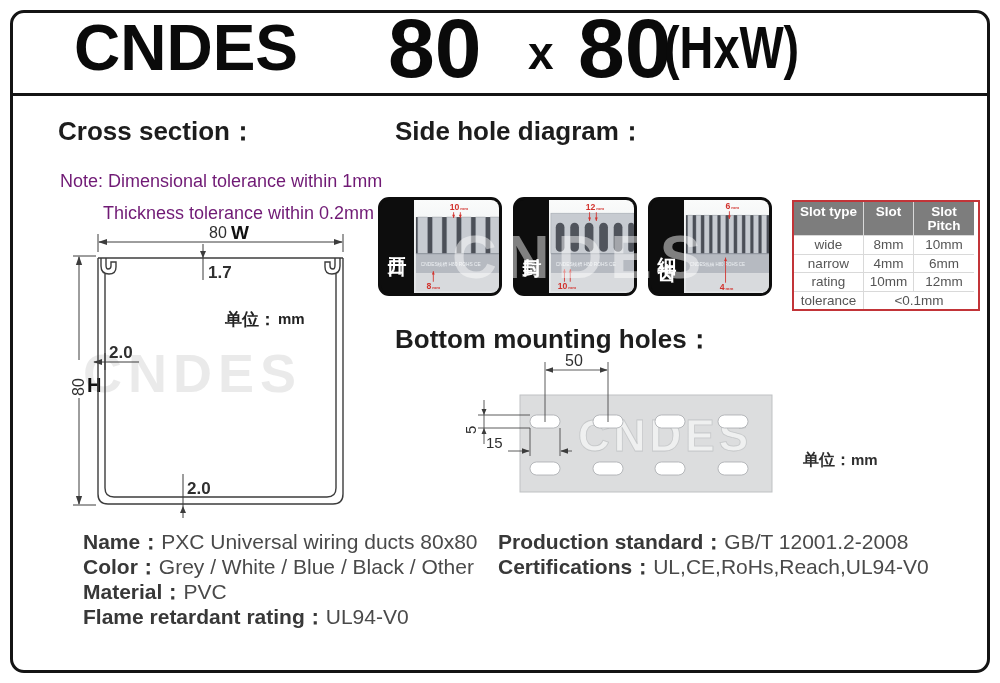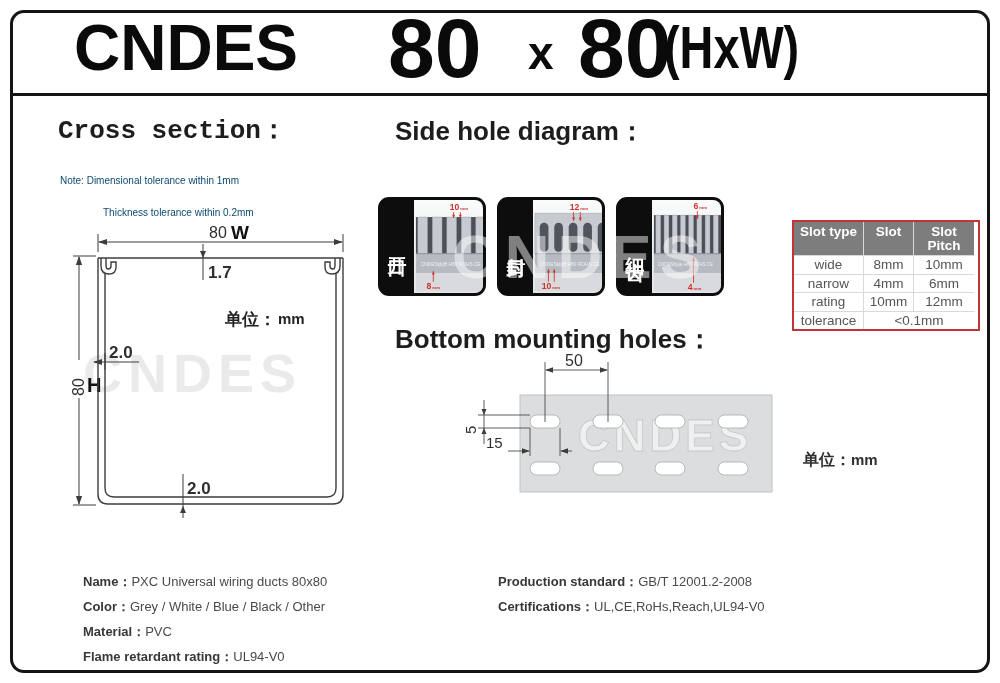--- a/index.html
+++ b/index.html
@@ -11,64 +11,64 @@
   .abs{position:absolute;line-height:1;}
   
   .brand{left:74px;top:16px;font-size:64px;font-weight:900;letter-spacing:0;color:#0a0a0a;}
   .num1{left:388px;top:6px;font-size:84px;font-weight:800;color:#0a0a0a;}
   .xsmall{left:528px;top:30px;font-size:46px;font-weight:800;color:#0a0a0a;}
   .num2{left:578px;top:6px;font-size:84px;font-weight:800;color:#0a0a0a;}
   .suffix{left:664px;top:18px;font-size:60px;font-weight:600;color:#0a0a0a;
           transform:scaleX(.78);transform-origin:left top;}
   
   .h2{font-size:26px;font-weight:800;color:#1d1d1d;}
-  .note{left:60px;top:171px;font-size:10px;color:#0c4a6e;line-height:20px;}
+  .note{left:60px;top:171px;font-size:18px;color:#701a75;line-height:20px;}
   .note .l2{padding-left:43px;margin-top:12px;}
   
   .photo-row{left:378px;top:197px;display:flex;gap:11px;}
-  .photo{width:108px;height:99px;border:3px solid #0d0d0d;border-radius:11px;
+  .photo{width:124px;height:99px;border:3px solid #0d0d0d;border-radius:11px;
          overflow:hidden;display:flex;background:#0d0d0d;box-sizing:border-box;}
   .photo .strip{width:33px;background:#0d0d0d;color:#fff;display:flex;align-items:center;
          justify-content:center;font-size:19px;font-weight:700;
          writing-mode:vertical-rl;text-orientation:upright;letter-spacing:5px;}
   .photo .shot{flex:1;position:relative;background:linear-gradient(180deg,#fafbfb 0%,#eceeef 55%,#e3e5e7 100%);}
   .photo svg{position:absolute;inset:0;}
   .wm-photos{left:452px;top:226px;font-size:62px;font-weight:800;letter-spacing:8px;
              color:rgba(255,255,255,0.48);pointer-events:none;}
   
   .slot-table{left:792px;top:200px;width:184px;border:2px solid #c23438;background:#fff;
-              font-size:13.5px;color:#555;margin-top:20px;}
+              font-size:13.5px;color:#555;}
   .slot-table .tr{display:grid;grid-template-columns:70px 50px 60px;}
   .slot-table .tr > div{padding:2px 0;text-align:center;border-right:1px solid #d9d9d9;
                         border-bottom:1px solid #d9d9d9;}
   .slot-table .tr > div:last-child{border-right:none;}
   .slot-table .tr:last-child > div{border-bottom:none;}
   .slot-table .th > div{background:#7d7d7d;color:#fff;font-weight:600;padding:3px 0;}
   .slot-table .span2{grid-column:2 / span 2;}
   
-  .specs{font-size:13px;line-height:25px;color:#4a4a4a;margin-top:40px;}
+  .specs{font-size:21px;line-height:25px;color:#4a4a4a;}
   .specs b{color:#383838;font-weight:700;}
   .unit-note{font-size:16px;color:#2f2f2f;font-weight:700;}
   .unit-note .mm{font-weight:700;font-size:15px;}
   svg text{font-family:"Liberation Sans","DejaVu Sans",sans-serif;}
 </style>
 </head>
 <body>
 
 <div class="page">
   <div class="frame"></div>
 
   <div class="abs brand">CNDES</div>
   <div class="abs num1">80</div>
   <div class="abs xsmall">x</div>
   <div class="abs num2">80</div>
   <div class="abs suffix">(HxW)</div>
   <div class="hdr-divider"></div>
 
-  <div class="abs h2" style="left:58px;top:118px;font-family:Liberation Mono, monospace;">Cross section：</div>
+  <div class="abs h2" style="left:58px;top:118px;">Cross section：</div>
   <div class="abs note">
     <div>Note: Dimensional tolerance within 1mm</div>
     <div class="l2">Thickness tolerance within 0.2mm</div>
   </div>
 
   <svg class="abs" style="left:65px;top:222px;" width="320" height="298" viewBox="0 0 320 298">
     <defs>
       <marker id="arr" viewBox="0 0 10 10" refX="9" refY="5" markerWidth="9" markerHeight="9" orient="auto-start-reverse">
           <path d="M0,1.5 L10,5 L0,8.5 z" fill="#3c3c3c"></path>
         </marker>

